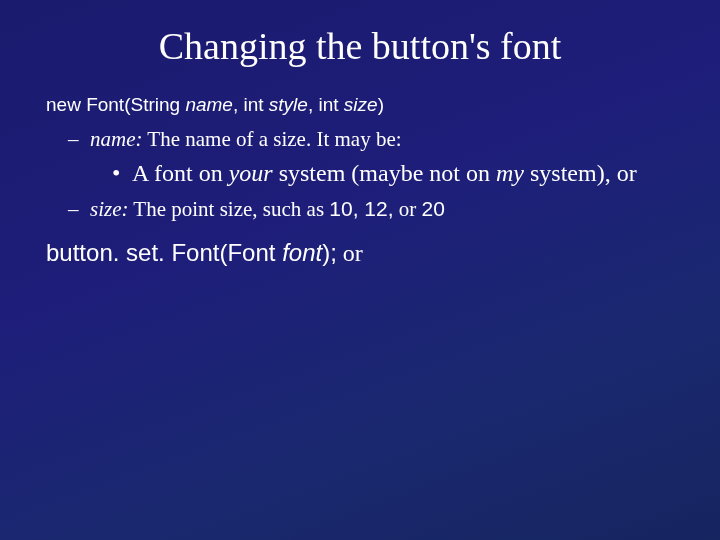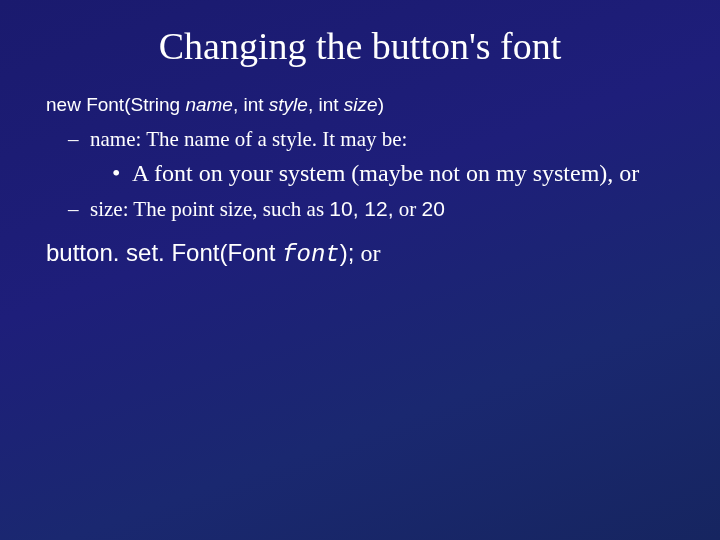--- a/index.html
+++ b/index.html
@@ -23,44 +23,44 @@
     font-size:19px;
     margin:0 0 10px 6px;
   }
   .sig .it{font-style:italic}
   .list1{margin:0 0 0 28px;padding:0;list-style:none}
   .list1>li{position:relative;padding-left:22px;margin:6px 0;font-size:21px;line-height:1.25}
   .list1>li::before{content:"–";position:absolute;left:0;top:0}
   .list2{margin:4px 0 8px 22px;padding:0;list-style:none}
   .list2>li{position:relative;padding-left:20px;margin:6px 0;font-size:24px;line-height:1.25}
   .list2>li::before{content:"•";position:absolute;left:0;top:0}
-  .it{}
+  .it{font-style:italic}
   .sans{font-family:Arial,Helvetica,sans-serif}
   .bottom{
     font-family:Arial,Helvetica,sans-serif;
     font-size:24px;
     margin:14px 0 0 6px;
     line-height:1.35;
   }
-  .bottom .it{font-style:italic;font-family:Liberation Mono, monospace}
+  .bottom .it{font-style:italic;font-family:Liberation Sans, sans-serif}
   .bottom .or{font-family:"Times New Roman",serif}
 </style>
 </head>
 <body>
 
 <div class="slide">
   <div class="title">Changing the button's font</div>
 
   <div class="sig">
     <span>new Font(String </span><span class="it">name</span><span>, int </span><span class="it">style</span><span>, int </span><span class="it">size</span><span>)</span>
   </div>
 
   <ul class="list1">
     <li>
-      <span class="it">name:</span><span> The name of a style. It may be:</span>
+      <span class="it">name:</span><span> The name of a size. It may be:</span>
       <ul class="list2">
         <li>
           <span>A font on </span><span class="it">your</span><span> system (maybe not on </span><span class="it">my</span><span> system), or</span>
         </li>
       </ul>
     </li>
     <li>
       <span class="it">size:</span><span> The point size, such as </span><span class="sans">10, 12,</span><span> or </span><span class="sans">20</span>
     </li>
   </ul>

